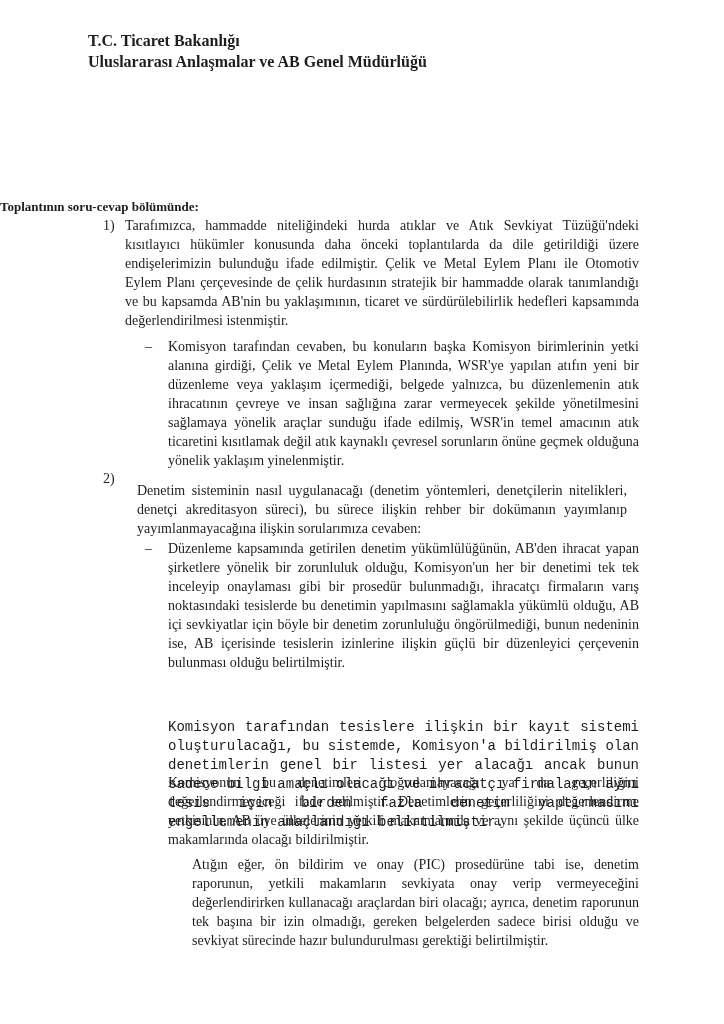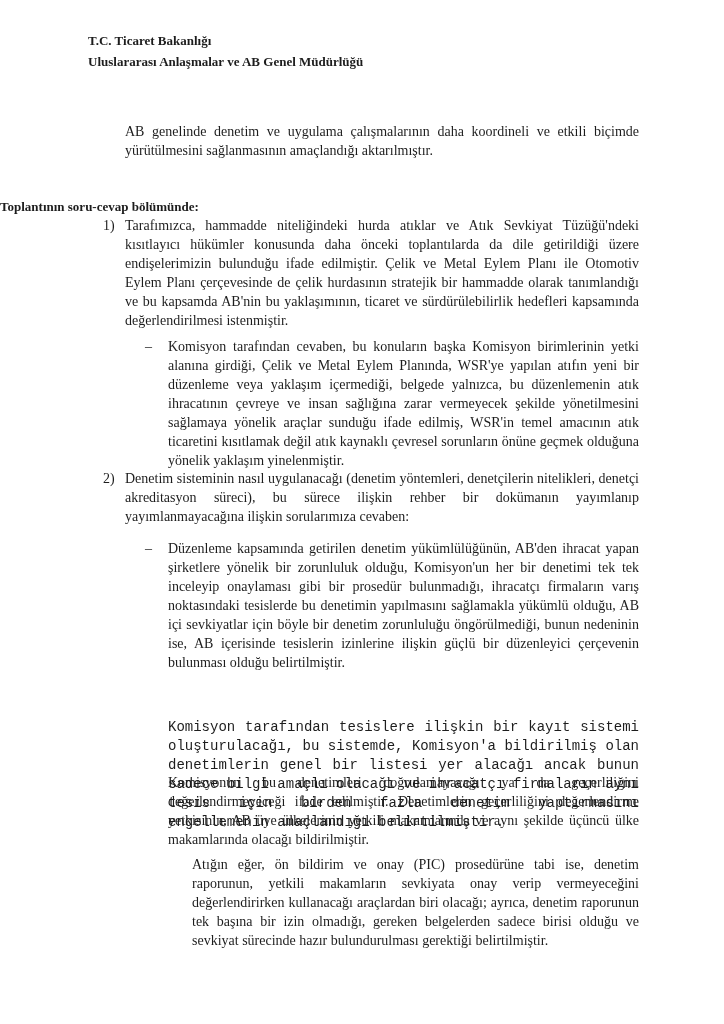--- a/index.html
+++ b/index.html
@@ -17,21 +17,21 @@
     font-size: 14px;
     line-height: 19px;
     overflow: hidden;
   }
   .letterhead {
     position: absolute;
     top: 30px;
     left: 88px;
     right: 60px;
     font-weight: bold;
-    font-size: 13px;
+    font-size: 16px;
     line-height: 21px;
   }
   .intro {
     position: absolute;
     top: 108px;
     left: 125px;
     right: 85px;
     text-align: justify;
   }
   .qa-heading {
@@ -86,37 +86,36 @@
 </head>
 <body>
 
 <div class="page">
 
   <div class="letterhead">
     <div>T.C. Ticaret Bakanlığı</div>
     <div>Uluslararası Anlaşmalar ve AB Genel Müdürlüğü</div>
   </div>
 
-  <p class="intro">AB genelinde denetim ve uygulama çalışmalarının daha koordineli ve etkili biçimde yürütülmesini sağlanmasının amaçlandığı aktarılmıştır.</p>
 
   <h3 class="qa-heading">Toplantının soru-cevap bölümünde:</h3>
 
   <div class="numbered-item pos-item1">
     <span class="num">1)</span>
     <p class="txt" style="margin:0">Tarafımızca, hammadde niteliğindeki hurda atıklar ve Atık Sevkiyat Tüzüğü'ndeki kısıtlayıcı hükümler konusunda daha önceki toplantılarda da dile getirildiği üzere endişelerimizin bulunduğu ifade edilmiştir. Çelik ve Metal Eylem Planı ile Otomotiv Eylem Planı çerçevesinde de çelik hurdasının stratejik bir hammadde olarak tanımlandığı ve bu kapsamda AB'nin bu yaklaşımının, ticaret ve sürdürülebilirlik hedefleri kapsamında değerlendirilmesi istenmiştir.</p>
   </div>
 
   <div class="dash-item pos-resp1-1">
     <span class="marker">–</span>
     <p class="txt" style="margin:0">Komisyon tarafından cevaben, bu konuların başka Komisyon birimlerinin yetki alanına girdiği, Çelik ve Metal Eylem Planında, WSR'ye yapılan atıfın yeni bir düzenleme veya yaklaşım içermediği, belgede yalnızca, bu düzenlemenin atık ihracatının çevreye ve insan sağlığına zarar vermeyecek şekilde yönetilmesini sağlamaya yönelik araçlar sunduğu ifade edilmiş, WSR'in temel amacının atık ticaretini kısıtlamak değil atık kaynaklı çevresel sorunların önüne geçmek olduğuna yönelik yaklaşım yinelenmiştir.</p>
   </div>
 
   <div class="numbered-item pos-item2">
     <span class="num">2)</span>
-    <p class="txt" style="margin:0">Denetim sisteminin nasıl uygulanacağı (denetim yöntemleri, denetçilerin nitelikleri, denetçi akreditasyon süreci), bu sürece ilişkin rehber bir dokümanın yayımlanıp yayımlanmayacağına ilişkin sorularımıza cevaben:</p>
+    <p class="txt" style="margin:12px">Denetim sisteminin nasıl uygulanacağı (denetim yöntemleri, denetçilerin nitelikleri, denetçi akreditasyon süreci), bu sürece ilişkin rehber bir dokümanın yayımlanıp yayımlanmayacağına ilişkin sorularımıza cevaben:</p>
   </div>
 
   <div class="dash-item pos-resp2-1">
     <span class="marker">–</span>
     <p class="txt" style="margin:0">Düzenleme kapsamında getirilen denetim yükümlülüğünün, AB'den ihracat yapan şirketlere yönelik bir zorunluluk olduğu, Komisyon'un her bir denetimi tek tek inceleyip onaylaması gibi bir prosedür bulunmadığı, ihracatçı firmaların varış noktasındaki tesislerde bu denetimin yapılmasını sağlamakla yükümlü olduğu, AB içi sevkiyatlar için böyle bir denetim zorunluluğu öngörülmediği, bunun nedeninin ise, AB içerisinde tesislerin izinlerine ilişkin güçlü bir düzenleyici çerçevenin bulunması olduğu belirtilmiştir.</p>
   </div>
 
   <p class="cont-para pos-resp2-2">Komisyon tarafından tesislere ilişkin bir kayıt sistemi oluşturulacağı, bu sistemde, Komisyon'a bildirilmiş olan denetimlerin genel bir listesi yer alacağı ancak bunun sadece bilgi amaçlı olacağı ve ihracatçı firmaların aynı tesis için birden fazla denetim yaptırmasını engellemenin amaçlandığı belirtilmiştir.</p>
 
   <p class="cont-para pos-resp2-3">Komisyonun bu denetimleri doğrulamayacağı ya da geçerliliğini değerlendirmeyeceği ifade edilmiştir. Denetimlerin geçerliliğini değerlendirme yetkisinin, AB üye ülkelerinin yetkili makamlarında ve aynı şekilde üçüncü ülke makamlarında olacağı bildirilmiştir.</p>

